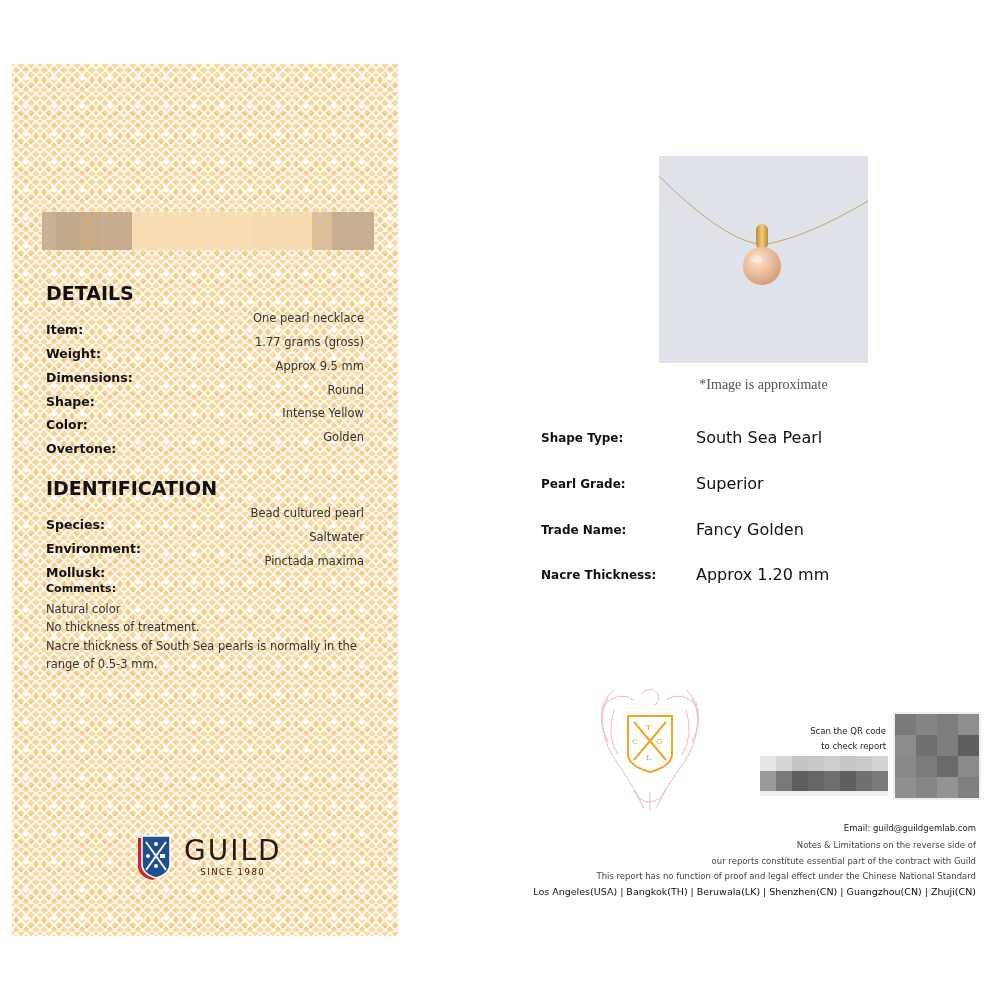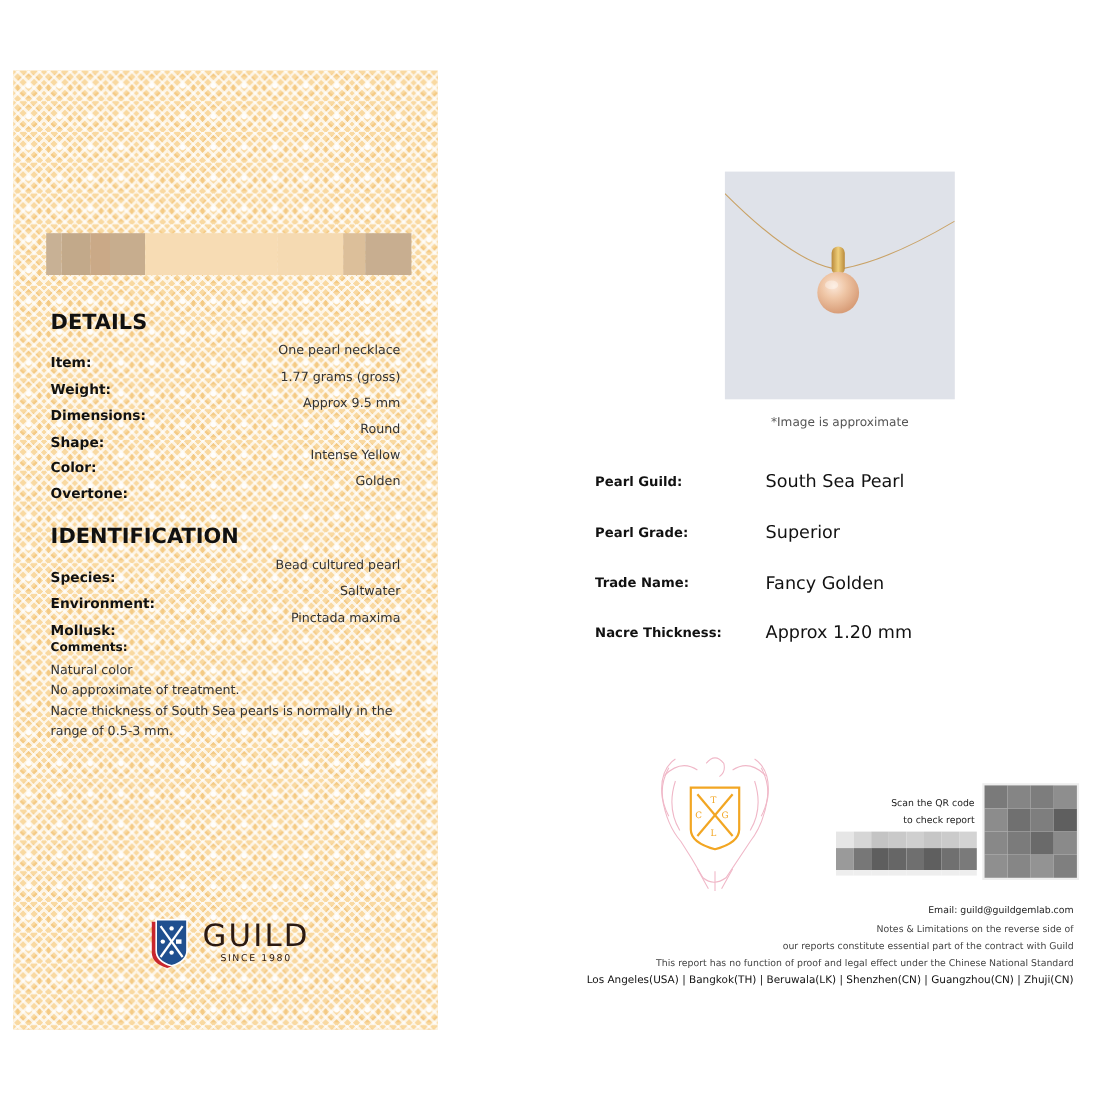--- a/index.html
+++ b/index.html
@@ -40,21 +40,21 @@
     position:absolute; left:122px; top:768px; display:flex; align-items:center;
   }
   .logo .brand { margin-left:10px; }
   .logo .brand-name { font-size:28px; letter-spacing:2px; color:#2b1a12; font-weight:normal; line-height:28px; }
   .logo .brand-since { font-size:8.5px; letter-spacing:1.5px; color:#2b1a12; text-align:center; margin-top:2px; }
 
   
   .photo {
     position:absolute; left:659px; top:156px; width:209px; height:207px; background:#dfe2e9; overflow:hidden;
   }
-  .caption { position:absolute; left:659px; top:377px; width:209px; text-align:center; font-size:11px; color:#555; }
+  .caption { position:absolute; left:659px; top:377px; width:209px; text-align:center; font-size:14px; color:#555;font-family:Liberation Serif, serif; }
   .kv-label { position:absolute; left:541px; font-weight:bold; font-size:12px; color:#111; }
   .kv-value { position:absolute; left:696px; font-size:16px; color:#111; }
   .emblem { position:absolute; left:594px; top:680px; width:112px; height:130px; }
   .scan-text { position:absolute; left:760px; top:724px; width:126px; text-align:right; font-size:8.5px; line-height:15px; color:#222; }
   .barcode-blur { position:absolute; left:760px; top:756px; width:128px; height:40px; display:grid; grid-template-columns:repeat(8,1fr); grid-template-rows: 1fr 1.3fr 0.3fr; }
   .qr-blur { position:absolute; left:893px; top:712px; width:84px; height:84px; border:2px solid #eee; display:grid; grid-template-columns:repeat(4,1fr); grid-template-rows:repeat(4,1fr); }
   .foot { position:absolute; right:24px; text-align:right; font-size:8.5px; color:#444; white-space:nowrap; }
   .foot.email { color:#222; }
   .foot.cities { font-size:9.5px; color:#111; }
 </style>
@@ -109,21 +109,21 @@
     <span class="lbl">Environment:</span>
     <span class="val">Saltwater</span>
   </div>
   <div class="row" style="top:489px">
     <span class="lbl">Mollusk:</span>
     <span class="val">Pinctada maxima</span>
   </div>
 
   <div class="comments-label">Comments:</div>
   <div class="comment-line" style="top:538px">Natural color</div>
-  <div class="comment-line" style="top:556px">No approximate of treatment.</div>
+  <div class="comment-line" style="top:556px">No thickness of treatment.</div>
   <div class="comment-line" style="top:575px">Nacre thickness of South Sea pearls is normally in the</div>
   <div class="comment-line" style="top:593px">range of 0.5-3 mm.</div>
 
   <div class="logo">
     <svg width="40" height="50" viewBox="0 0 40 50">
       <path d="M4 6 H32 V34 Q32 44 18 48 Q4 44 4 34 Z" fill="#c8272d"></path>
       <path d="M8 4 H36 V32 Q36 42 22 46 Q8 42 8 32 Z" fill="#1f4f8f" stroke="#ffffff" stroke-width="1.5"></path>
       <line x1="12" y1="10" x2="32" y2="38" stroke="#fff" stroke-width="2"></line>
       <line x1="32" y1="10" x2="12" y2="38" stroke="#fff" stroke-width="2"></line>
       <circle cx="22" cy="12" r="2" fill="#fff"></circle>
@@ -154,21 +154,21 @@
     </defs>
     <path d="M0 20 Q60 80 98 88" stroke="#c9a266" stroke-width="1" fill="none"></path>
     <path d="M108 88 Q150 80 209 45" stroke="#c9a266" stroke-width="1" fill="none"></path>
     <rect x="97" y="68" width="12" height="26" rx="6" fill="url(#bailG)"></rect>
     <circle cx="103" cy="110" r="19" fill="url(#pearlG)"></circle>
     <ellipse cx="97" cy="103" rx="6" ry="4" fill="#ffffff" opacity="0.35"></ellipse>
   </svg>
 </div>
 <div class="caption">*Image is approximate</div>
 
-<div class="kv-label" style="top:431px">Pearl Guild:</div>
+<div class="kv-label" style="top:431px">Shape Type:</div>
 <div class="kv-value" style="top:428px">South Sea Pearl</div>
 <div class="kv-label" style="top:477px">Pearl Grade:</div>
 <div class="kv-value" style="top:474px">Superior</div>
 <div class="kv-label" style="top:523px">Trade Name:</div>
 <div class="kv-value" style="top:520px">Fancy Golden</div>
 <div class="kv-label" style="top:568px">Nacre Thickness:</div>
 <div class="kv-value" style="top:565px">Approx 1.20 mm</div>
 
 <svg class="emblem" viewBox="0 0 112 130">
   <g fill="none" stroke="#f0b8c8" stroke-width="1">

